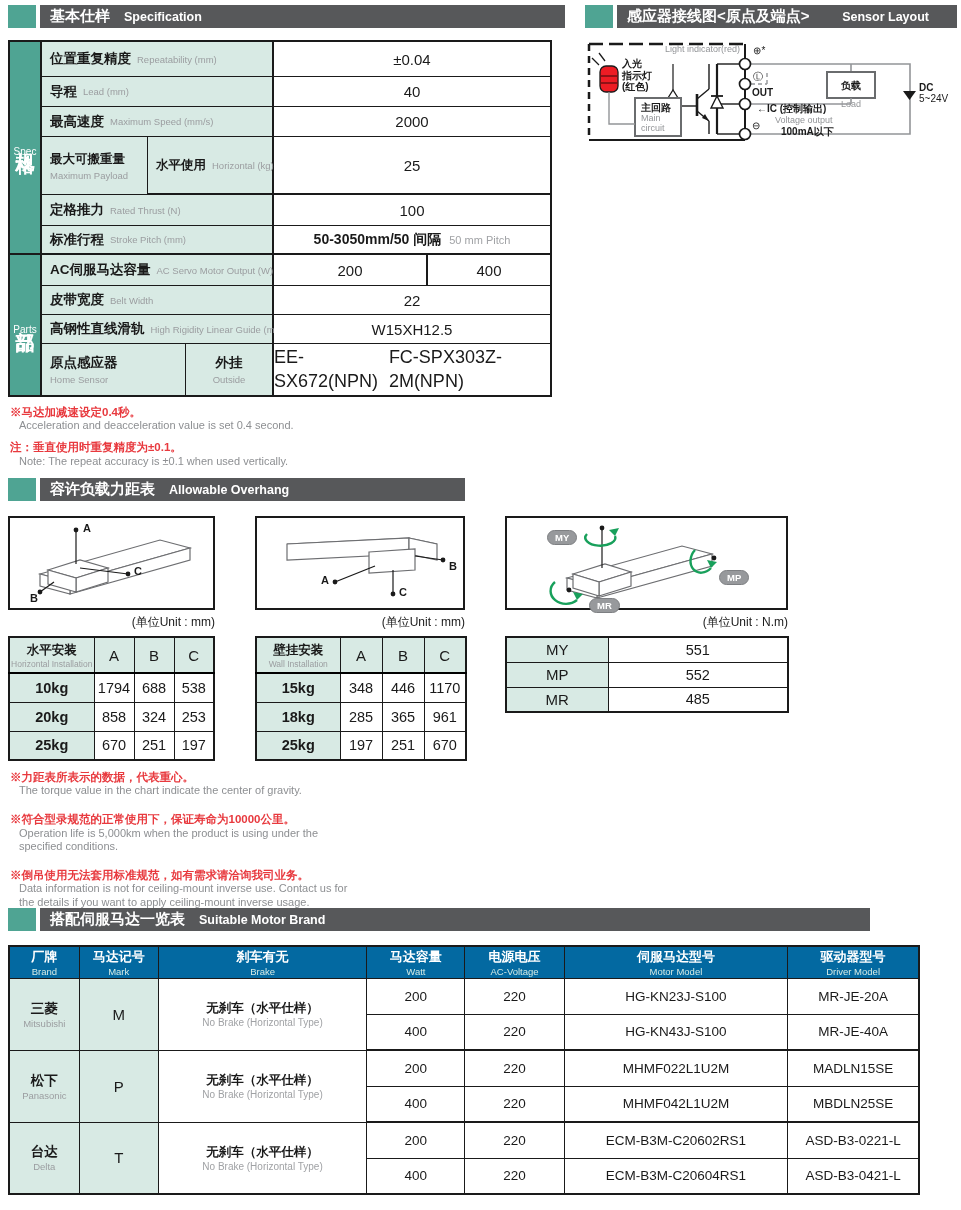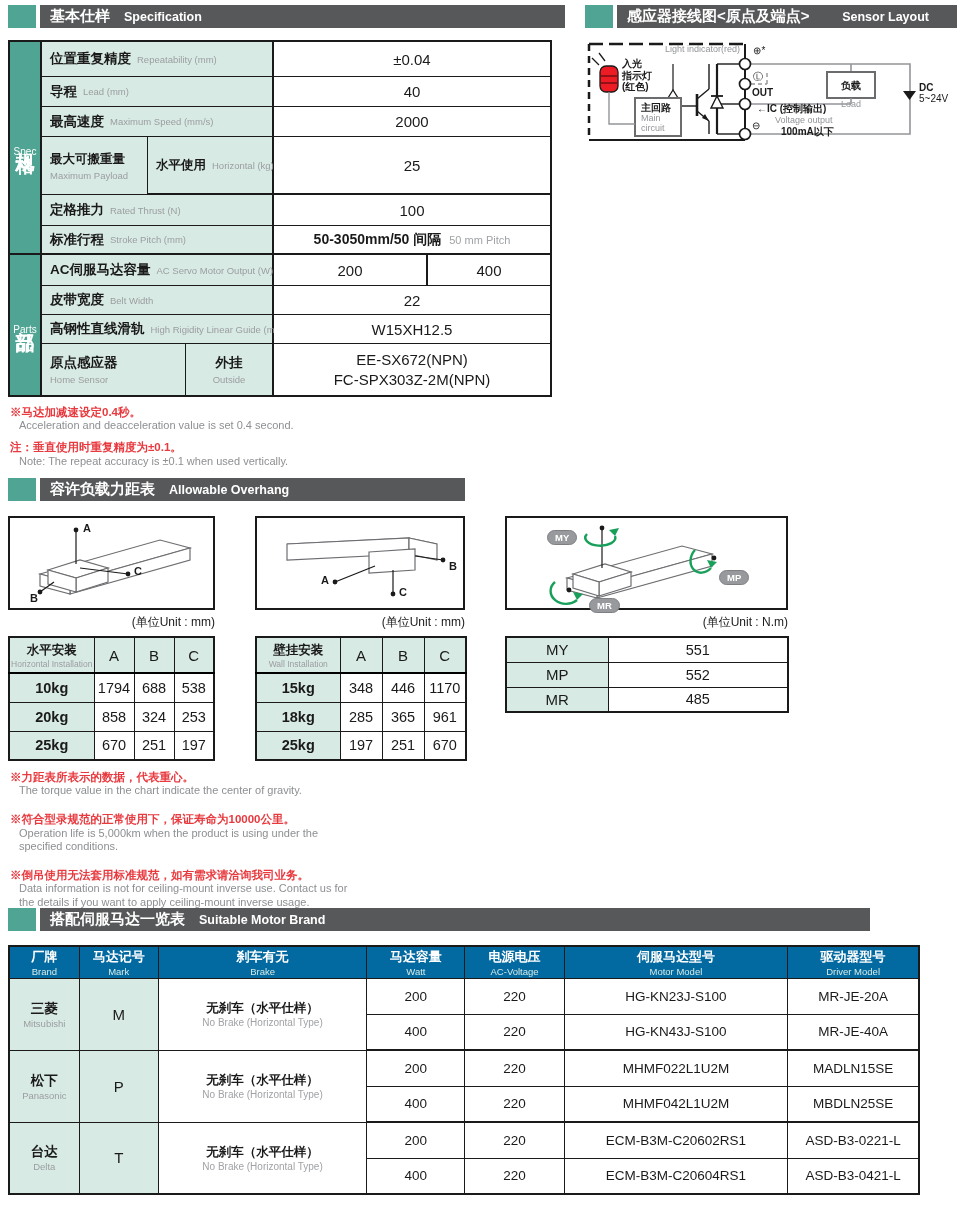--- a/index.html
+++ b/index.html
@@ -31,21 +31,21 @@
   .lbl.stack { flex-direction:column; align-items:flex-start; justify-content:center; gap:2px; }
   .w-full { width:232px; }
   .v { display:flex; align-items:center; justify-content:center; font-size:15px; flex:1; background:#fff; }
   .v.split { border-right:2px solid #1a1a1a; flex:none; width:154px; }
   .v .gray { color:#A0A2A5; font-size:11px; margin-left:8px; font-weight:normal; }
   .subcol { flex:1; display:flex; flex-direction:column; }
   .sr { display:flex; flex:1; }
   .sr.divide { border-bottom:1px solid #1a1a1a; }
   .slash { background:linear-gradient(to right top, transparent calc(50% - 0.8px), #6d6e71 calc(50% - 0.8px), #6d6e71 calc(50% + 0.8px), transparent calc(50% + 0.8px)); }
   sup.red { color:#E8393E; font-size:9px; font-weight:bold; vertical-align:super; margin-left:2px; }
-  .v2line { flex-direction:column; line-height:1.3; font-size:15px; }
+  .v2line { flex-direction:row; line-height:1.3; font-size:18px; }
 
   
   .notes { position:absolute; font-size:11px; line-height:1.25; }
   .notes .nzh { color:#E8393E; font-weight:bold; font-size:11.5px; margin-top:7px; }
   .notes .nen { color:#8D8F92; padding-left:9px; }
 
   
   .sensor { position:absolute; left:585px; top:36px; width:375px; height:114px; }
   .sensor svg { position:absolute; left:0; top:0; }
   .olabel { position:absolute; white-space:nowrap; }

